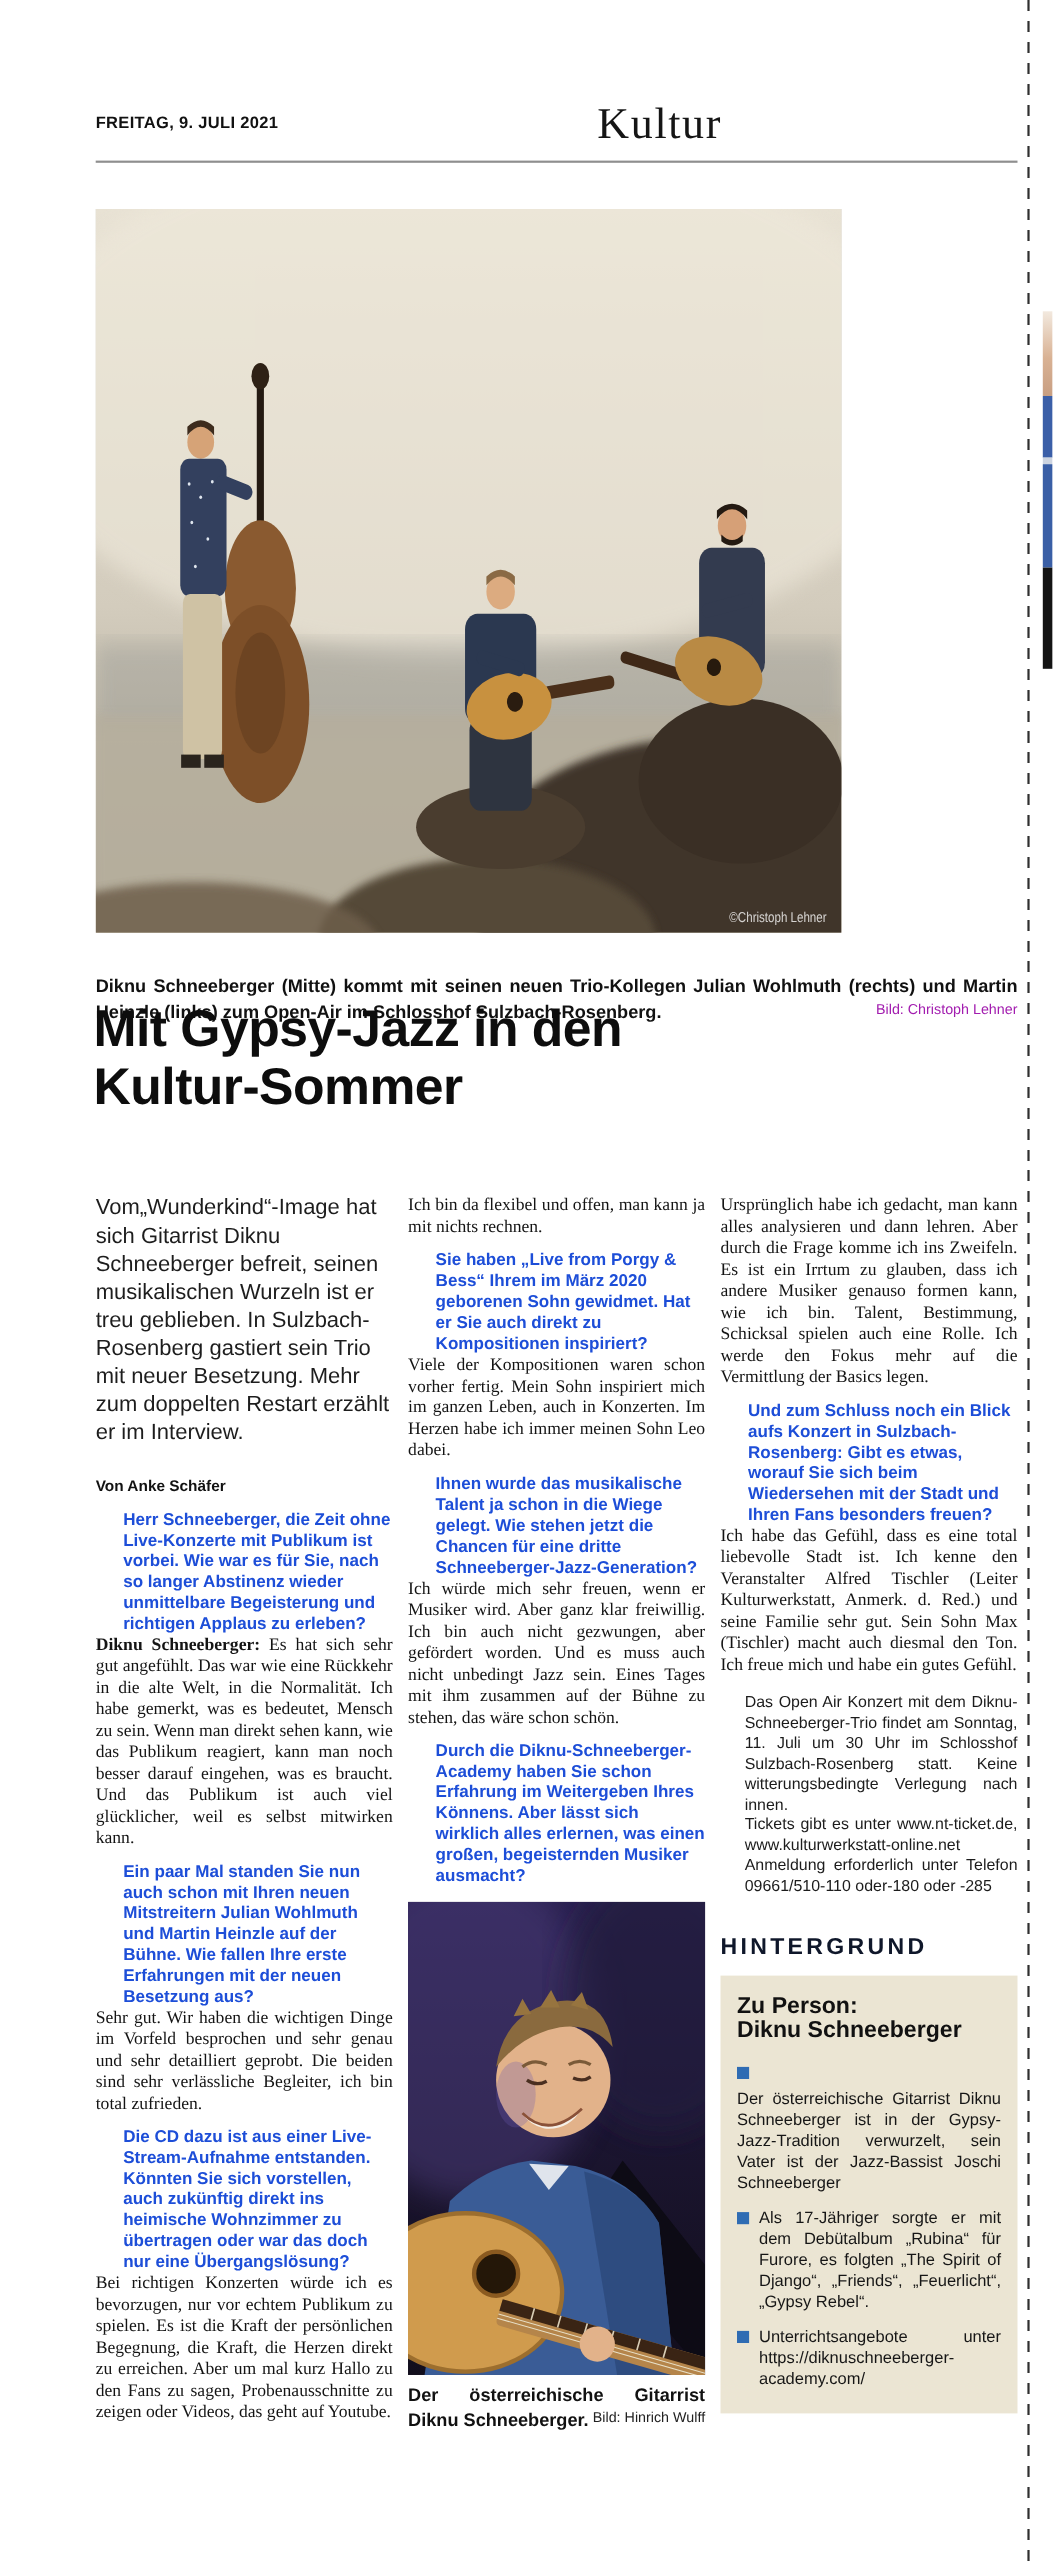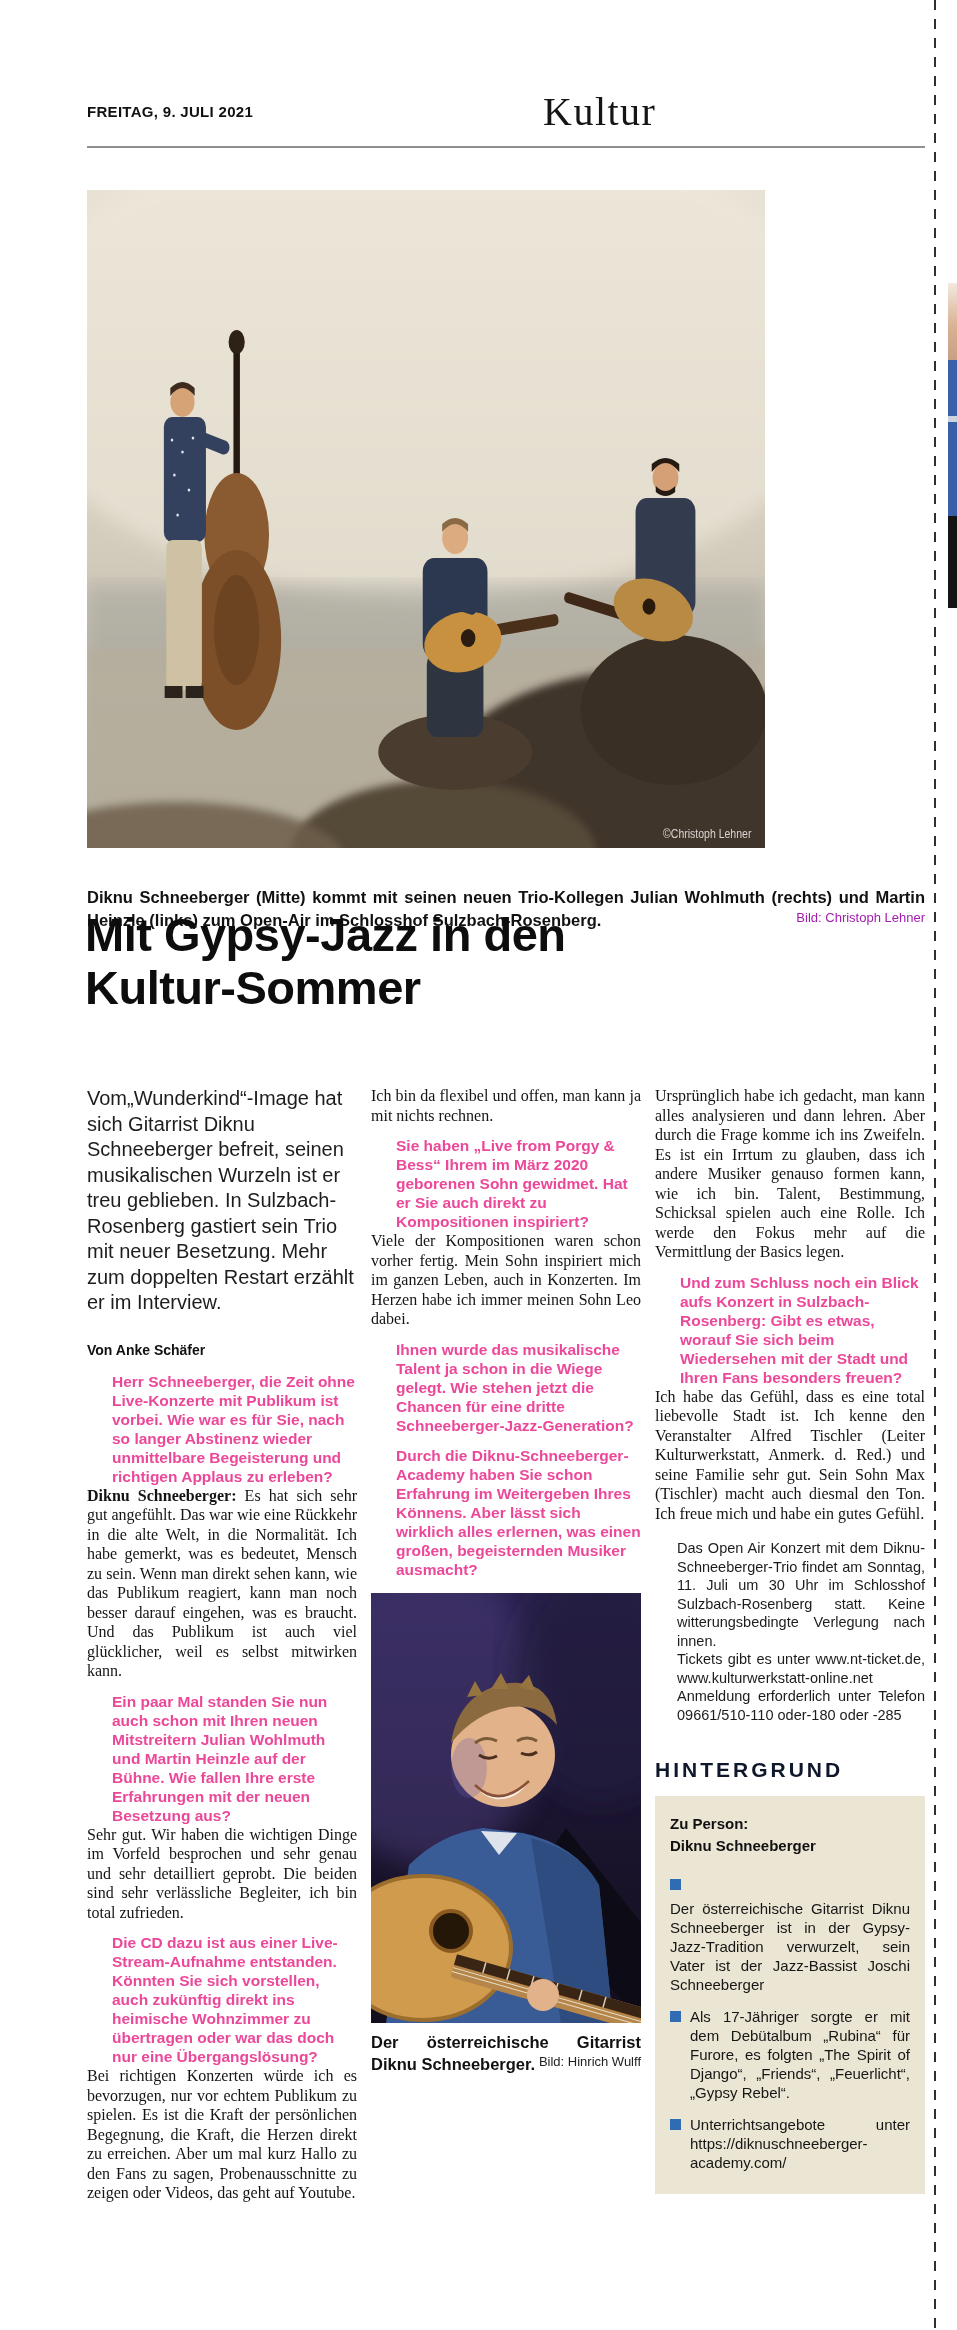--- a/index.html
+++ b/index.html
@@ -26,39 +26,39 @@
             font-weight:bold;color:#111;text-align:justify;}
   .hero-cap .credit{position:absolute;right:0;bottom:3px;font-weight:400;font-size:13px;color:#a21caf;}
   
   .headline{position:absolute;left:85px;top:908px;width:820px;font-size:47px;line-height:53px;
             font-weight:bold;letter-spacing:-.5px;color:#0d0d0d;}
   
   .col{position:absolute;top:1086px;width:270px;}
   .col1{left:87px;}  .col2{left:371px;}  .col3{left:655px;}
   .lead{font-size:20px;line-height:25.5px;color:#1d1d1d;margin:0 0 26px 0;}
   .byline{font-size:14px;font-weight:bold;color:#111;margin:0 0 14px 0;}
-  .q{font-size:15.5px;line-height:19px;font-weight:bold;color:#ec4899;
+  .q{font-size:15.5px;line-height:19px;font-weight:bold;color:#1d4ed8;
      padding-left:25px;margin:11px 0 0 0;}
   .a{font-family:"Liberation Serif",serif;font-size:16px;line-height:19.5px;color:#141414;
      text-align:justify;margin:0;}
   .a .speaker{font-weight:bold;}
   
   .photo2{width:270px;height:430px;margin-top:14px;overflow:hidden;background:#171126;}
   .photo2 svg{display:block;width:100%;height:100%;}
   .photo2-cap{position:relative;margin-top:8px;font-size:16.5px;line-height:22px;font-weight:bold;
               color:#111;text-align:justify;}
   .photo2-cap .credit{position:absolute;right:0;bottom:2px;font-weight:400;font-size:13px;color:#222;}
   
   .note{margin-top:16px;}
   .note p{font-size:14.5px;line-height:18.5px;color:#1c1c1c;padding-left:22px;
           text-align:justify;margin:0;}
   
   .kicker{margin-top:34px;font-size:21px;font-weight:bold;letter-spacing:3px;color:#0f172a;}
   .infobox{margin-top:14px;background:#ebe5d3;padding:17px 15px 22px 15px;box-sizing:border-box;width:270px;}
-  .infobox h3{margin:0;font-size:15px;line-height:22px;font-weight:bold;color:#111;}
+  .infobox h3{margin:0;font-size:21px;line-height:22px;font-weight:bold;color:#111;}
   .bullet{display:flex;gap:9px;margin-top:13px;}
   .bullet .marker{flex:0 0 auto;width:11px;height:11px;background:#2f6cb3;margin-top:4px;}
   .bullet .btext{font-size:15px;line-height:19px;color:#161616;text-align:justify;word-break:break-word;}
 </style>
 </head>
 <body>
 
 <div id="page">
 
   <div class="date">FREITAG, 9. JULI 2021</div>
@@ -168,20 +168,21 @@
     <p class="a">Sehr gut. Wir haben die wichtigen Dinge im Vorfeld besprochen und sehr genau und sehr detailliert geprobt. Die beiden sind sehr verlässliche Begleiter, ich bin total zufrieden.</p>
     <p class="q">Die CD dazu ist aus einer Live-Stream-Aufnahme entstanden. Könnten Sie sich vorstellen, auch zukünftig direkt ins heimische Wohnzimmer zu übertragen oder war das doch nur eine Übergangslösung?</p>
     <p class="a">Bei richtigen Konzerten würde ich es bevorzugen, nur vor echtem Publikum zu spielen. Es ist die Kraft der persönlichen Begegnung, die Kraft, die Herzen direkt zu erreichen. Aber um mal kurz Hallo zu den Fans zu sagen, Probenausschnitte zu zeigen oder Videos, das geht auf Youtube.</p>
   </div>
 
   <div class="col col2">
     <p class="a">Ich bin da flexibel und offen, man kann ja mit nichts rechnen.</p>
     <p class="q">Sie haben „Live from Porgy &amp; Bess“ Ihrem im März 2020 geborenen Sohn gewidmet. Hat er Sie auch direkt zu Kompositionen inspiriert?</p>
     <p class="a">Viele der Kompositionen waren schon vorher fertig. Mein Sohn inspiriert mich im ganzen Leben, auch in Konzerten. Im Herzen habe ich immer meinen Sohn Leo dabei.</p>
     <p class="q">Ihnen wurde das musikalische Talent ja schon in die Wiege gelegt. Wie stehen jetzt die Chancen für eine dritte Schneeberger-Jazz-Generation?</p>
+    <p class="a">Ich würde mich sehr freuen, wenn er Musiker wird. Aber ganz klar freiwillig. Ich bin auch nicht gezwungen, aber gefördert worden. Und es muss auch nicht unbedingt Jazz sein. Eines Tages mit ihm zusammen auf der Bühne zu stehen, das wäre schon schön.</p>
     <p class="q">Durch die Diknu-Schneeberger-Academy haben Sie schon Erfahrung im Weitergeben Ihres Könnens. Aber lässt sich wirklich alles erlernen, was einen großen, begeisternden Musiker ausmacht?</p>
 
     <div class="photo2">
       <svg viewBox="0 0 270 430" preserveAspectRatio="none" aria-hidden="true">
         <defs>
           <linearGradient id="stage" x1="0" y1="0" x2="0" y2="1">
             <stop offset="0" stop-color="#2a2150"></stop>
               <stop offset=".5" stop-color="#1b1530"></stop>
             <stop offset="1" stop-color="#120e1c"></stop>
           </linearGradient>

